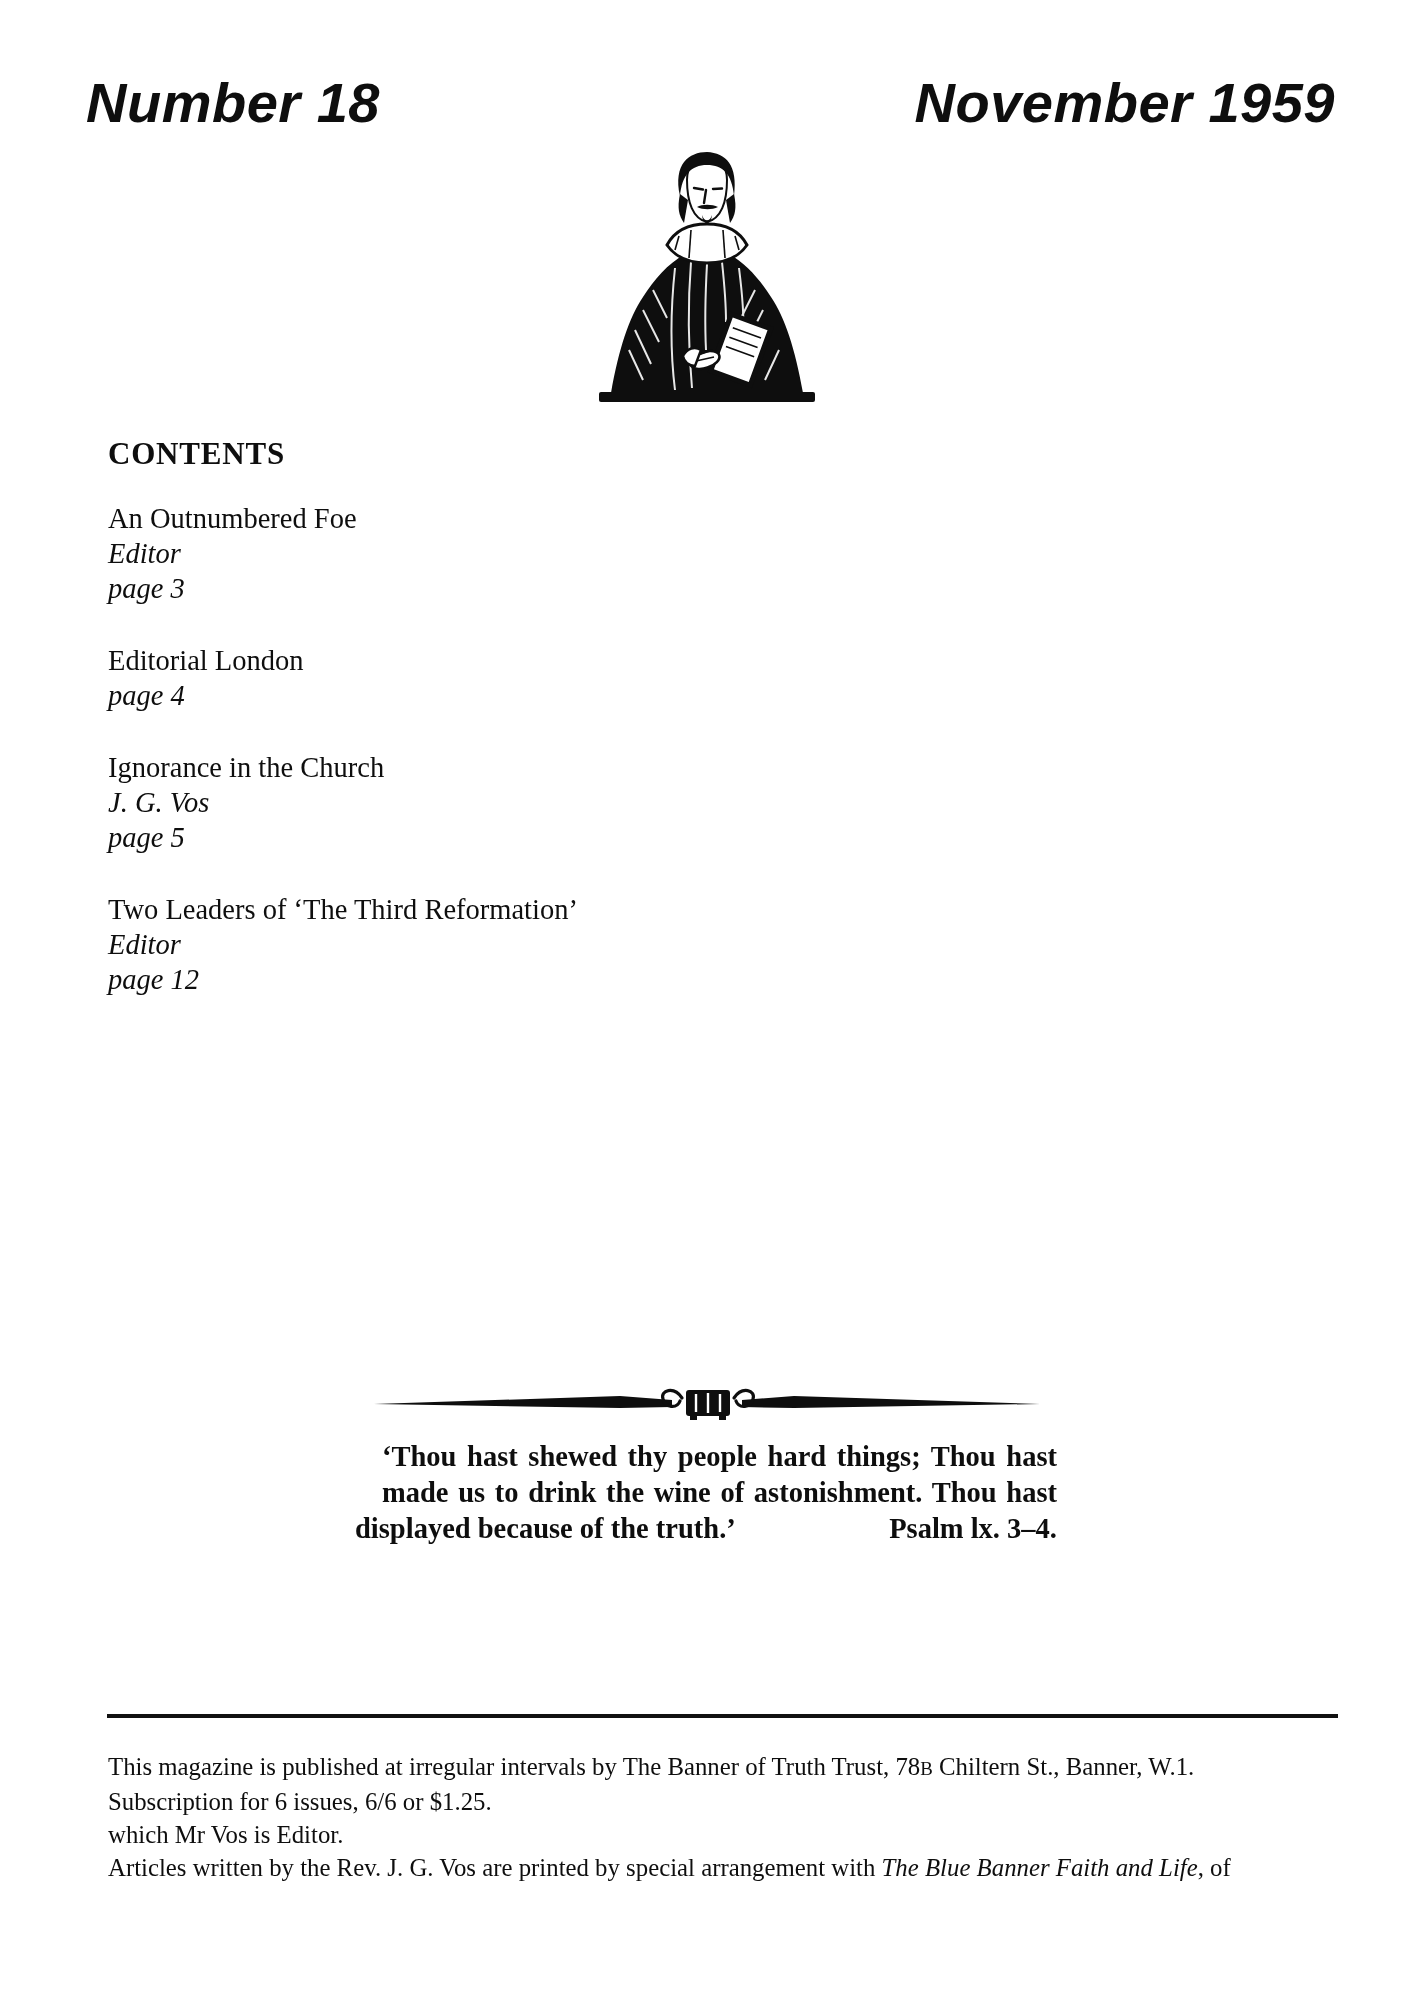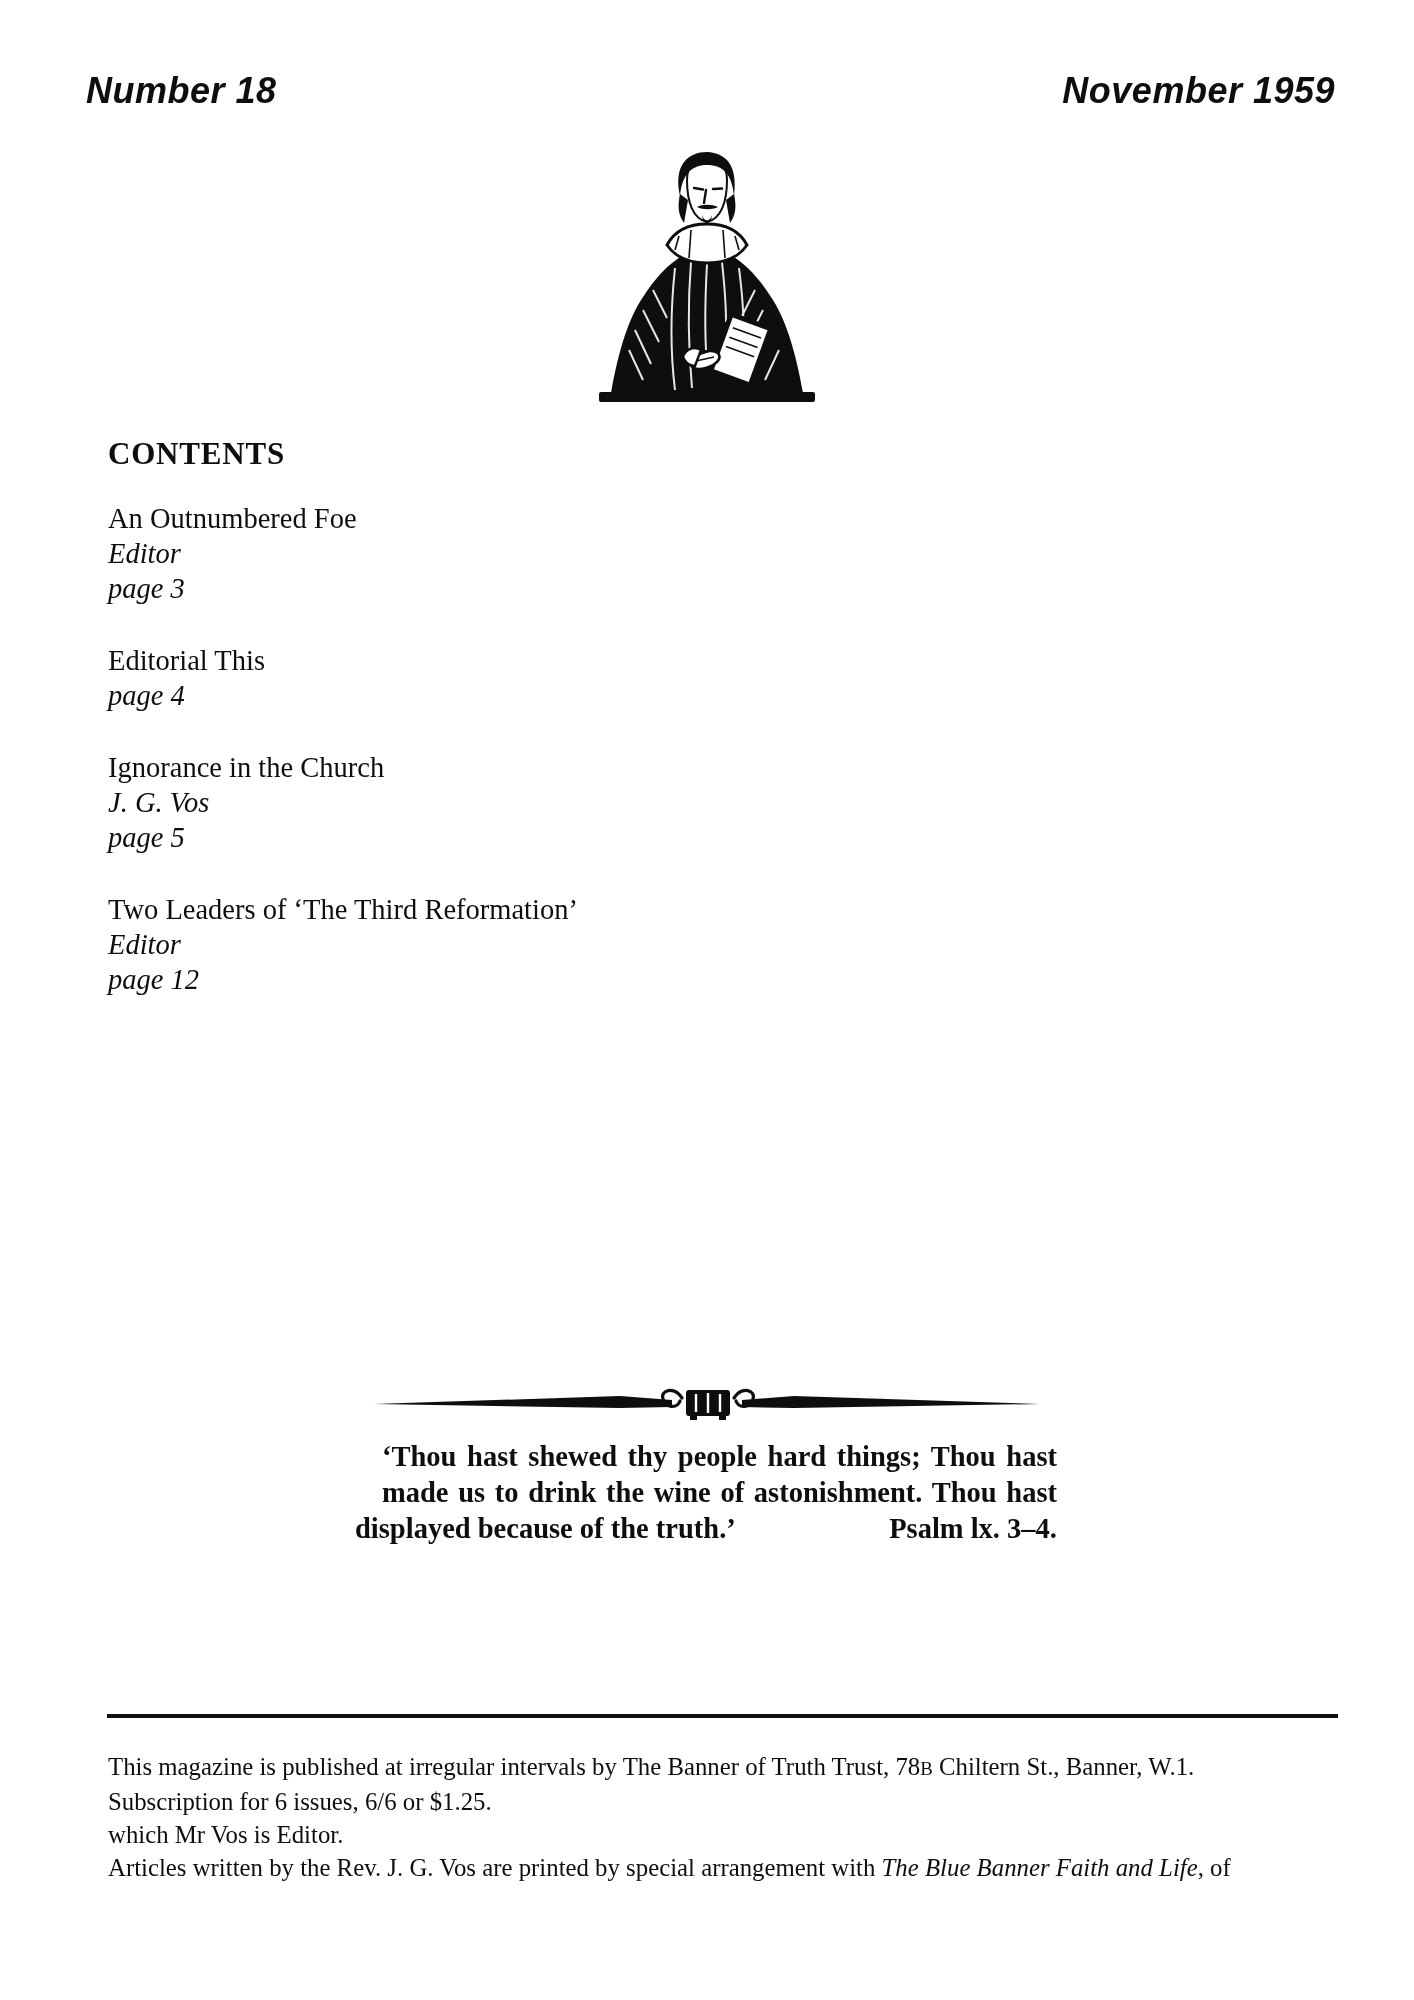--- a/index.html
+++ b/index.html
@@ -10,21 +10,21 @@
     background:#ffffff;
     color:#0e0e0e;
     font-family:"Liberation Serif","DejaVu Serif",serif;
     overflow:hidden;
   }
   
   .masthead{
     position:absolute;top:70px;left:86px;right:79px;
     display:flex;justify-content:space-between;align-items:baseline;
     font-family:"Liberation Sans","DejaVu Sans",sans-serif;
-    font-weight:bold;font-style:italic;font-size:36px;letter-spacing:0.5px;
+    font-weight:bold;font-style:italic;font-size:56px;letter-spacing:0.5px;
   }
   
   .portrait{
     position:absolute;top:150px;left:50%;margin-left:-116px;
     width:232px;height:255px;
   }
   
   .contents-heading{
     position:absolute;top:436px;left:108px;
     font-weight:bold;font-size:31px;letter-spacing:0.8px;
@@ -128,21 +128,21 @@
 
   <div class="contents-heading">CONTENTS</div>
 
   <div class="contents-list">
     <div class="toc-entry">
       <div class="toc-title">An Outnumbered Foe</div>
       <div class="toc-author">Editor</div>
       <div class="toc-page">page 3</div>
     </div>
     <div class="toc-entry">
-      <div class="toc-title">Editorial This</div>
+      <div class="toc-title">Editorial London</div>
       <div class="toc-page">page 4</div>
     </div>
     <div class="toc-entry">
       <div class="toc-title">Ignorance in the Church</div>
       <div class="toc-author">J. G. Vos</div>
       <div class="toc-page">page 5</div>
     </div>
     <div class="toc-entry">
       <div class="toc-title">Two Leaders of ‘The Third Reformation’</div>
       <div class="toc-author">Editor</div>

